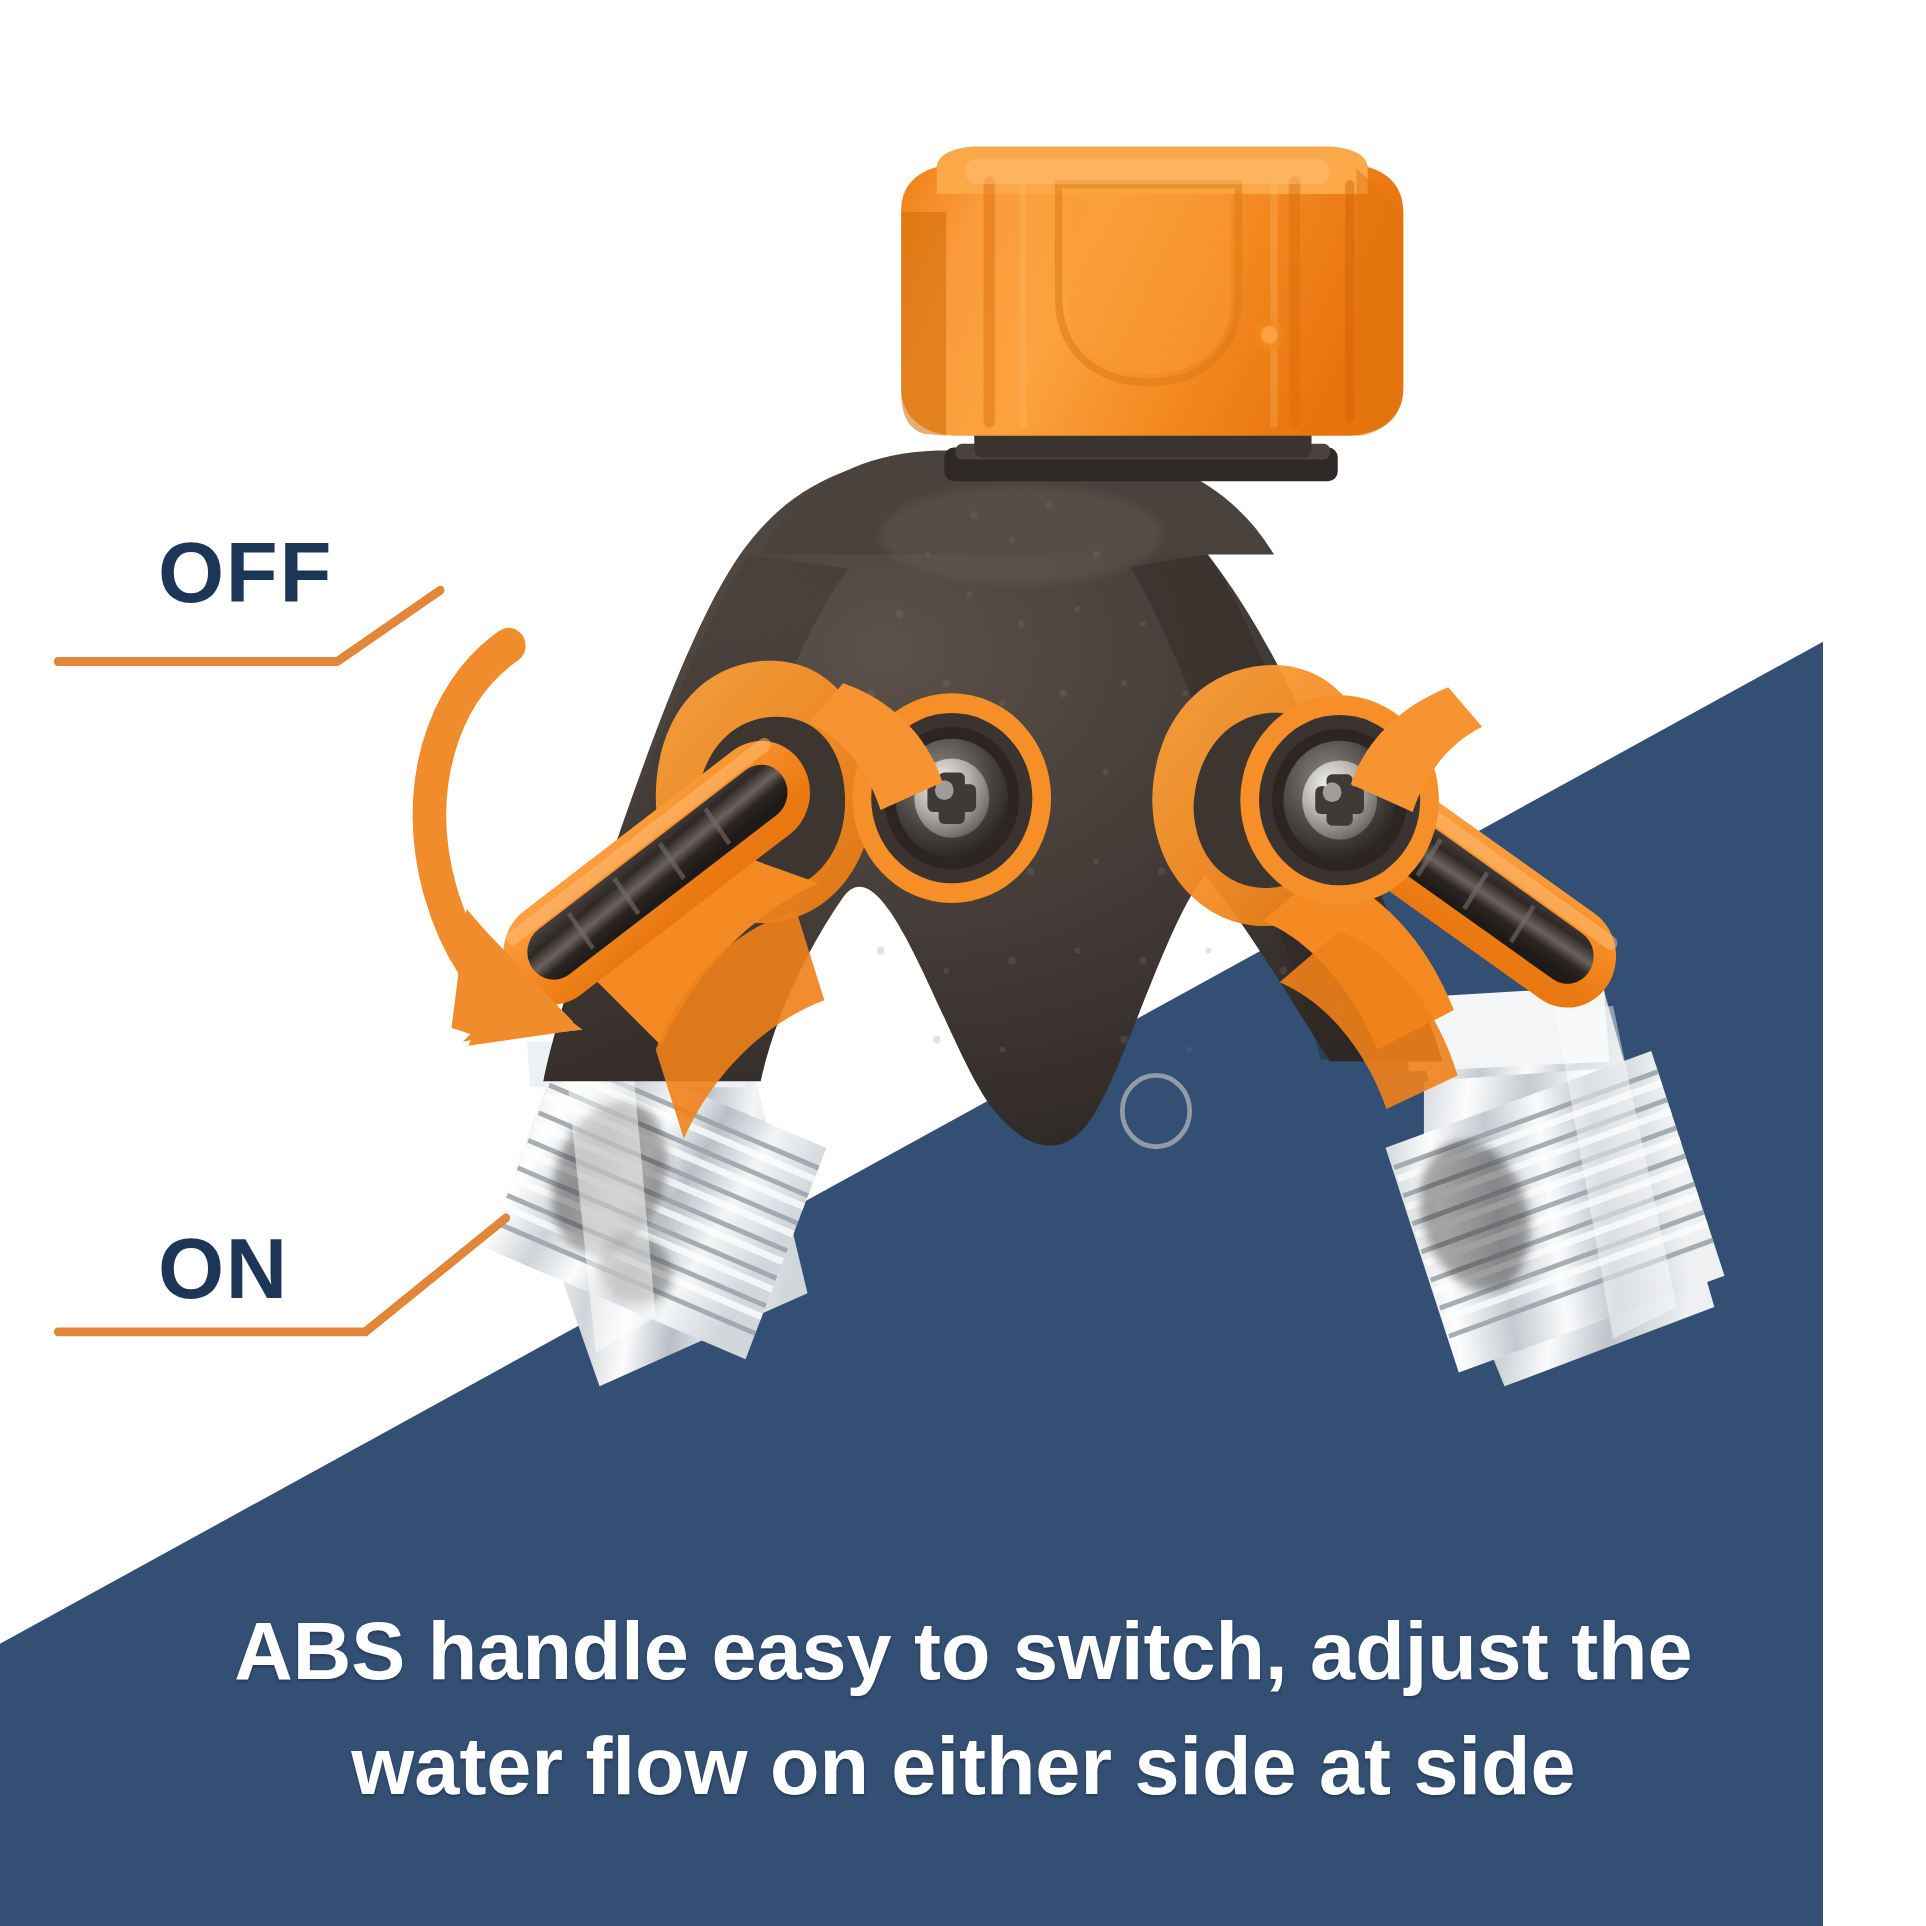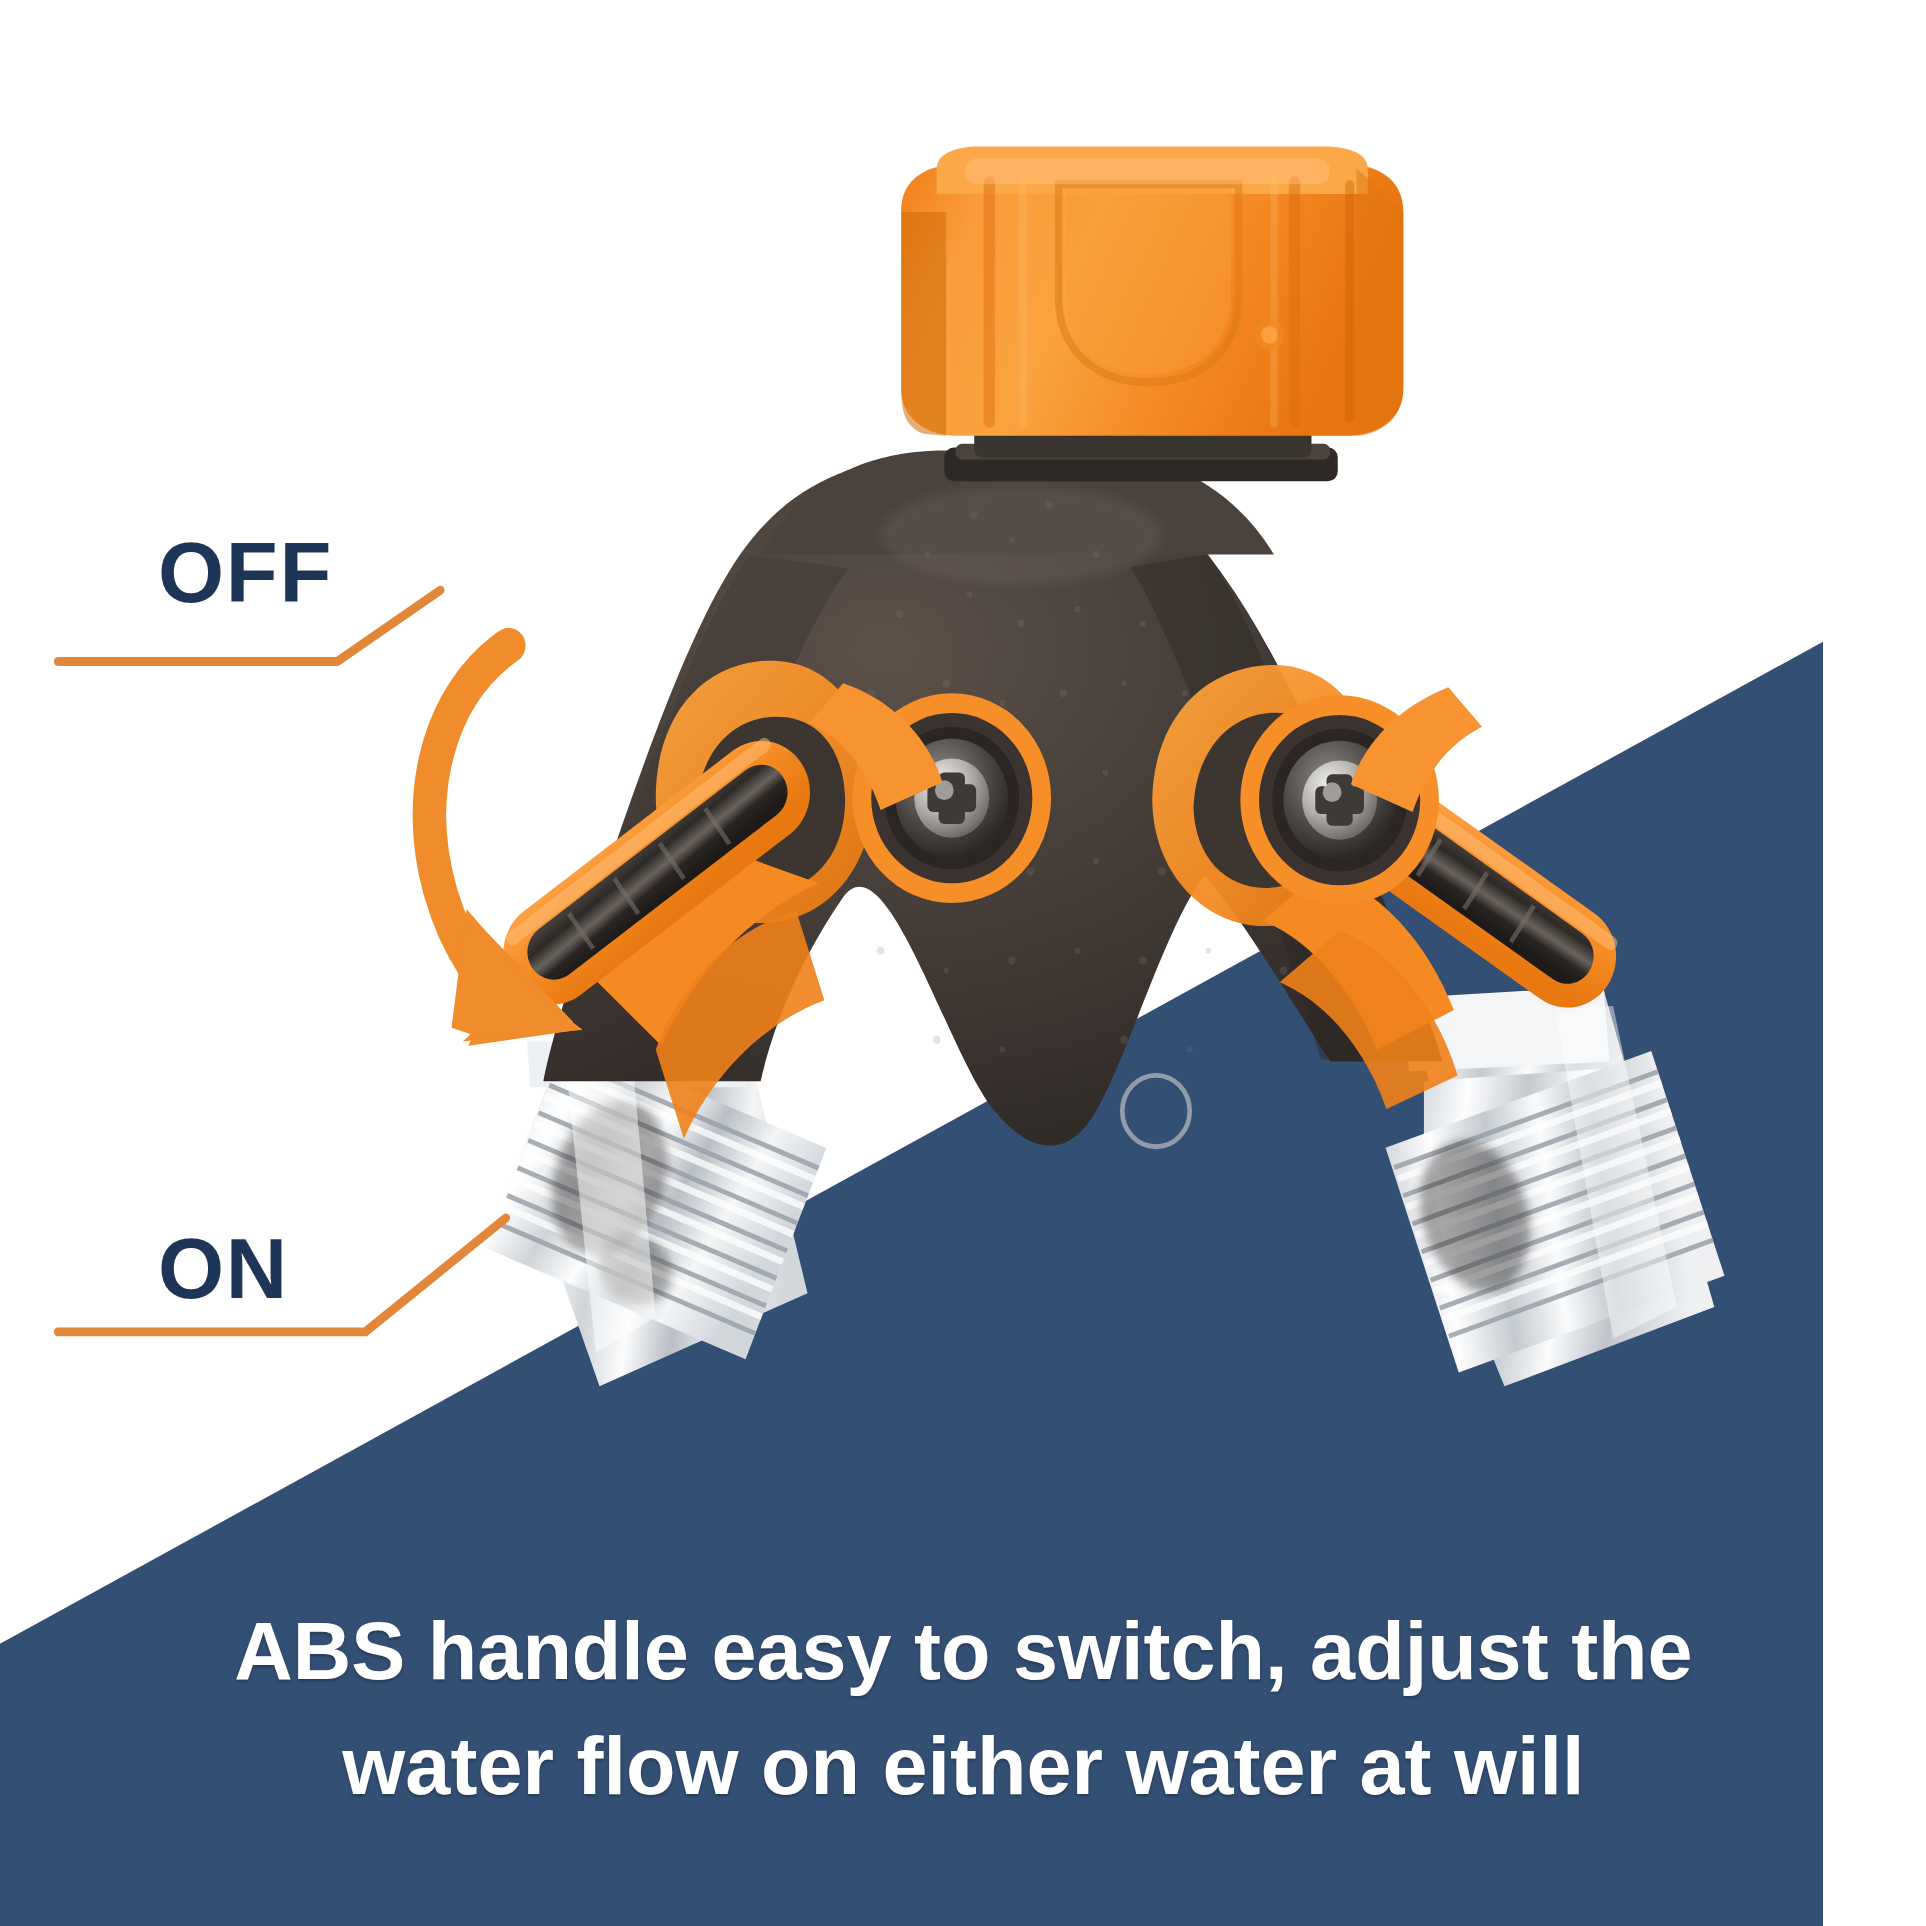--- a/index.html
+++ b/index.html
@@ -432,17 +432,17 @@
       <polygon points="498,918 588,1016 622,1040 520,1050 482,1038" fill="#f08c2c"></polygon>
     </g>
   </svg>
 
   <div class="callout-label" id="label-off" style="color:#1d3557">OFF</div>
 
   <div class="callout-label" id="label-on" style="color:#1d3557">ON</div>
 
   <div id="caption">
     <span class="cap-line">ABS handle easy to switch, adjust the</span>
-    <span class="cap-line">water flow on either water at will</span>
+    <span class="cap-line">water flow on either side at side</span>
   </div>
 
 </div>
 
 
 </body></html>

